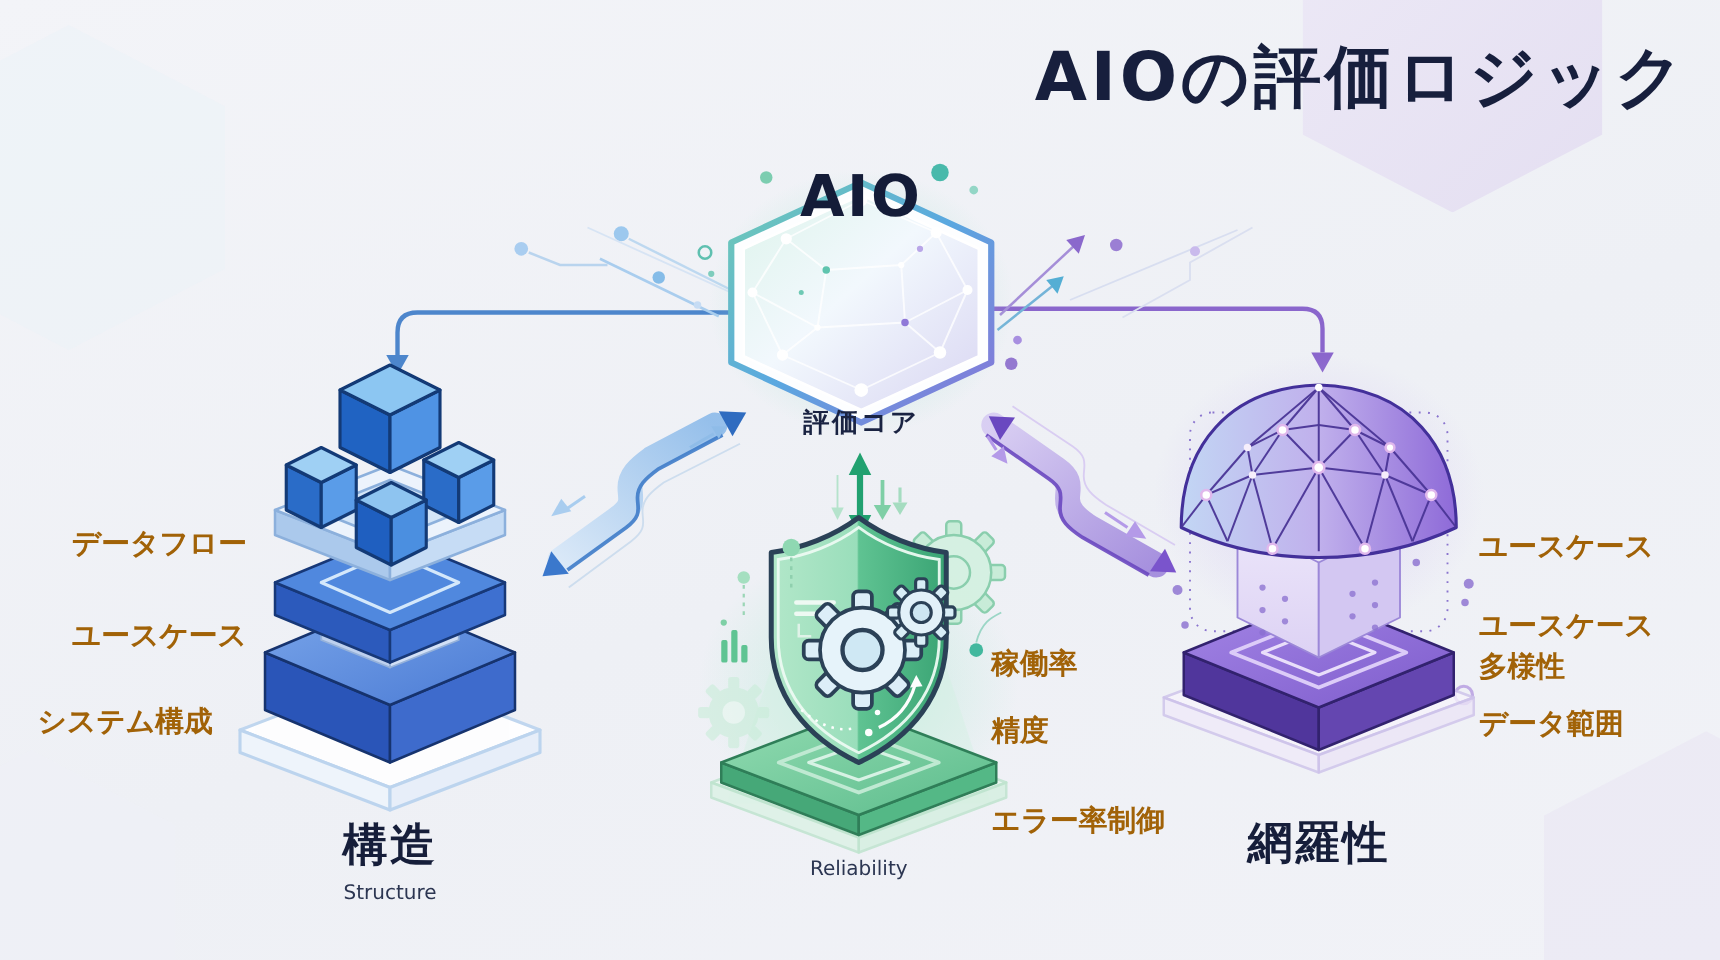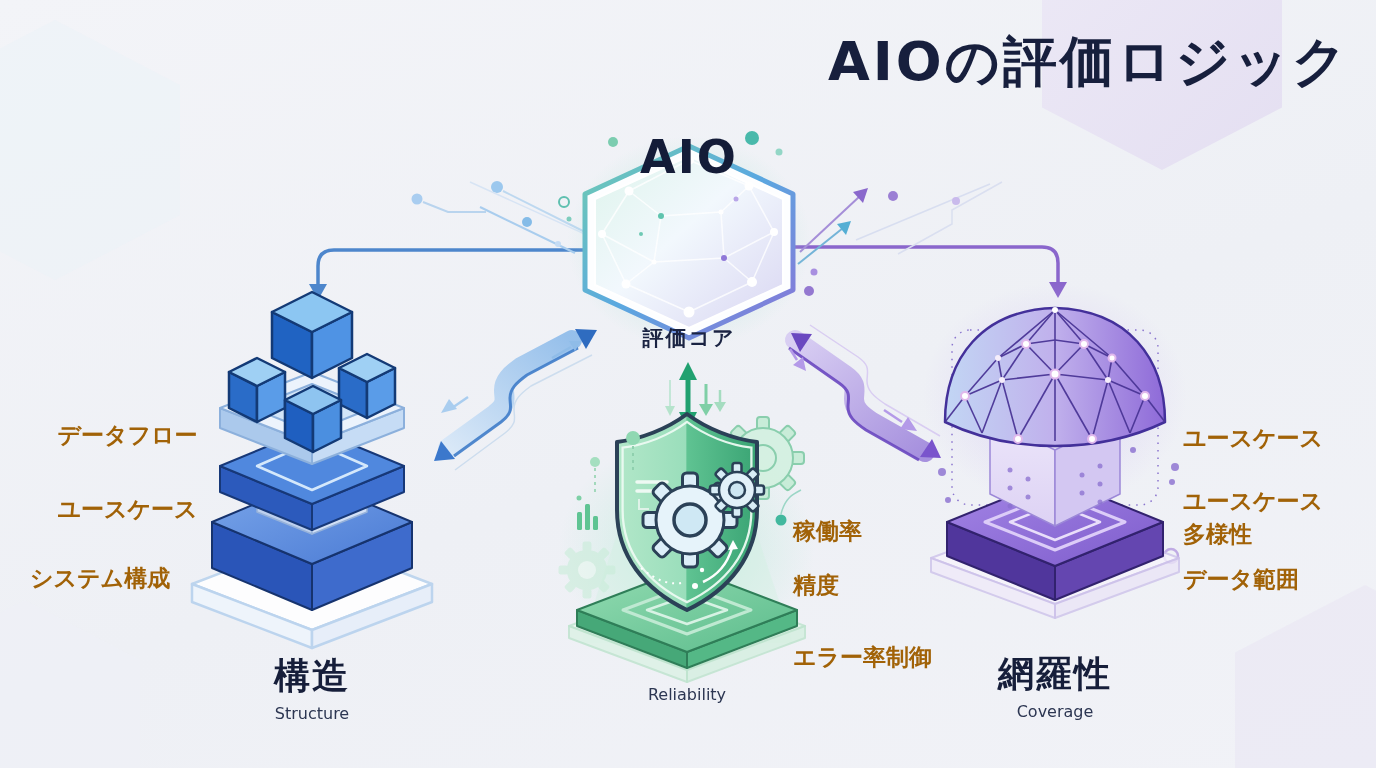--- a/index.html
+++ b/index.html
@@ -509,14 +509,13 @@
 
 <div class="abs caption" style="left:187px;top:652px;width:250px">
   <div class="ja">構造</div>
   <div class="en">Structure</div>
 </div>
 <div class="abs caption" style="left:557px;top:682px;width:260px">
   <div class="en">Reliability</div>
 </div>
 <div class="abs caption" style="left:925px;top:650px;width:260px">
   <div class="ja">網羅性</div>
-  <div class="en">Coverage</div>
 </div>
 
 </body></html>

